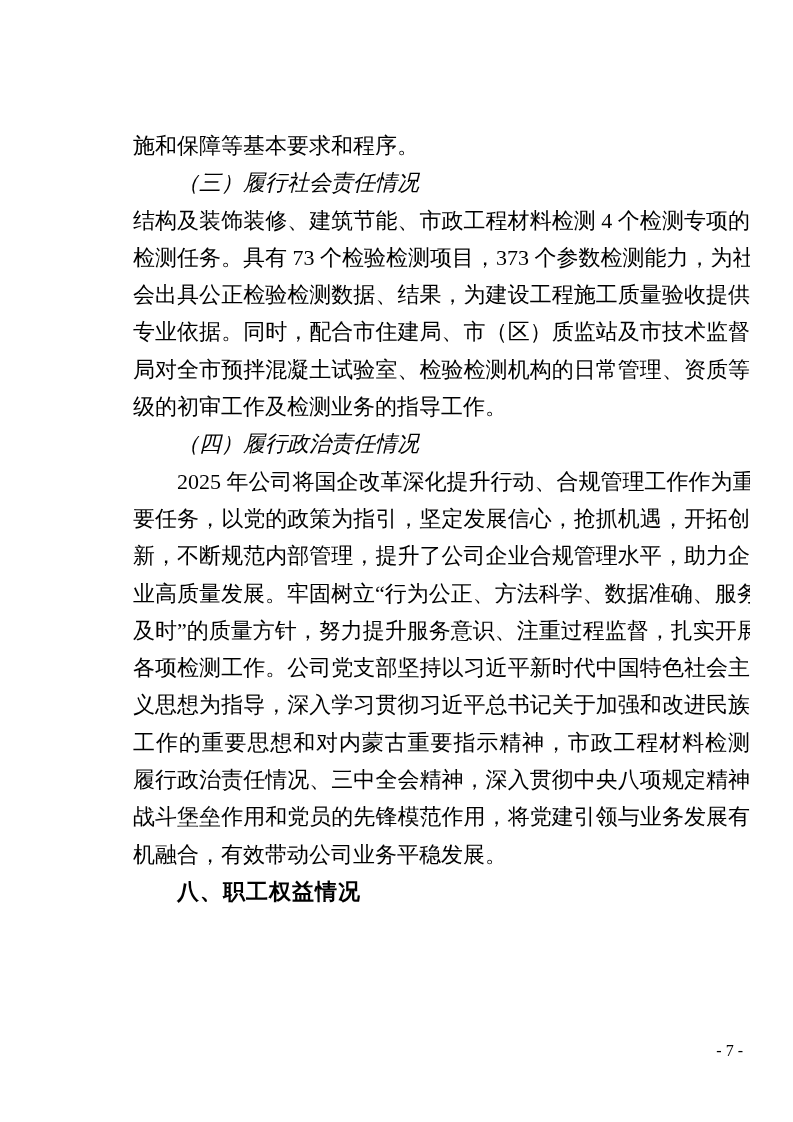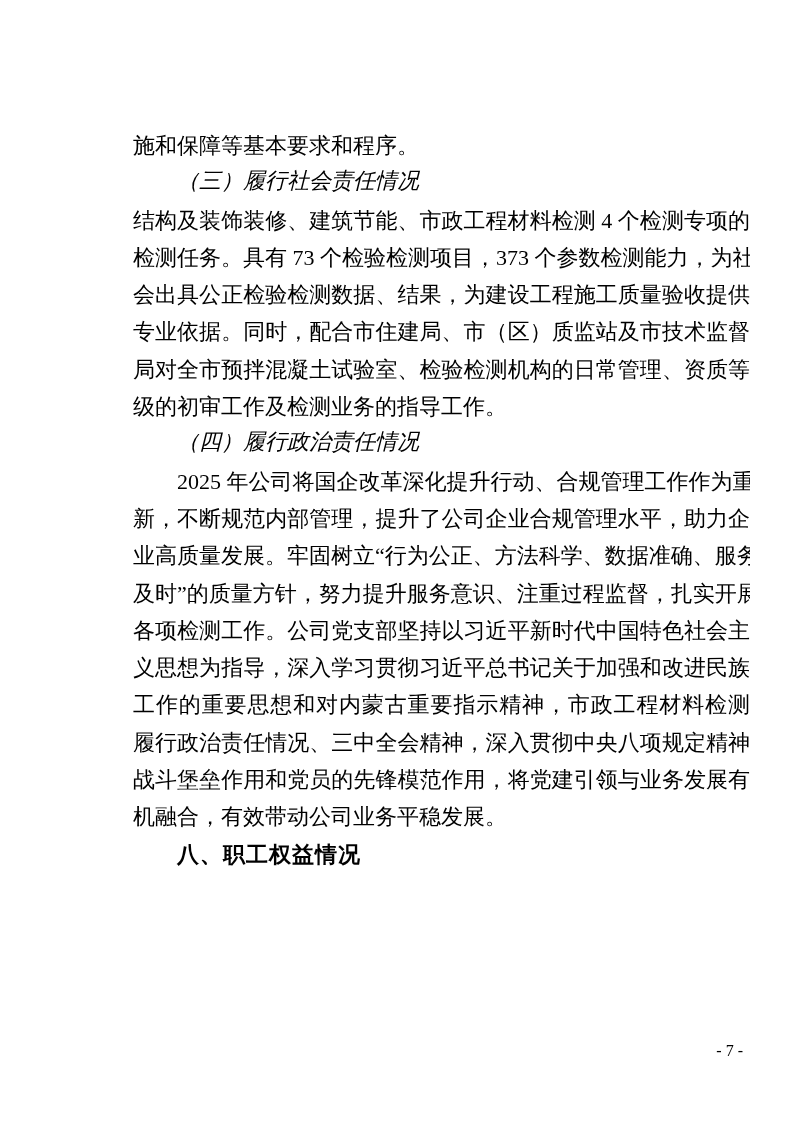--- a/index.html
+++ b/index.html
@@ -25,21 +25,21 @@
     line-height: 37.3px;
     text-align: justify;
     text-align-last: justify;
     overflow: hidden;
     white-space: nowrap;
   }
   .line.indent { padding-left: 44px; }
   .line.last { text-align-last: left; }
   .kaiti {
     font-style: italic;               
-    font-family: Liberation Mono, monospace;
+    font-family: Liberation Sans, sans-serif;
   }
   .hei {
     font-family: Liberation Serif, serif;
     font-weight: bold;
     letter-spacing: 1px;
   }
   .page-number {
     position: absolute;
     top: 1041px;
     right: 95px;
@@ -57,20 +57,21 @@
       <div class="line body last">施和保障等基本要求和程序。</div>
       <div class="line kaiti indent last">（三）履行社会责任情况</div>
       <div class="line body">结构及装饰装修、建筑节能、市政工程材料检测 4 个检测专项的</div>
       <div class="line body">检测任务。具有 73 个检验检测项目，373 个参数检测能力，为社</div>
       <div class="line body">会出具公正检验检测数据、结果，为建设工程施工质量验收提供</div>
       <div class="line body">专业依据。同时，配合市住建局、市（区）质监站及市技术监督</div>
       <div class="line body">局对全市预拌混凝土试验室、检验检测机构的日常管理、资质等</div>
       <div class="line body last">级的初审工作及检测业务的指导工作。</div>
       <div class="line kaiti indent last">（四）履行政治责任情况</div>
       <div class="line body indent">2025 年公司将国企改革深化提升行动、合规管理工作作为重</div>
+      <div class="line body">要任务，以党的政策为指引，坚定发展信心，抢抓机遇，开拓创</div>
       <div class="line body">新，不断规范内部管理，提升了公司企业合规管理水平，助力企</div>
       <div class="line body">业高质量发展。牢固树立“行为公正、方法科学、数据准确、服务</div>
       <div class="line body">及时”的质量方针，努力提升服务意识、注重过程监督，扎实开展</div>
       <div class="line body">各项检测工作。公司党支部坚持以习近平新时代中国特色社会主</div>
       <div class="line body">义思想为指导，深入学习贯彻习近平总书记关于加强和改进民族</div>
       <div class="line body">工作的重要思想和对内蒙古重要指示精神，市政工程材料检测</div>
       <div class="line body">履行政治责任情况、三中全会精神，深入贯彻中央八项规定精神</div>
       <div class="line body">战斗堡垒作用和党员的先锋模范作用，将党建引领与业务发展有</div>
       <div class="line body last">机融合，有效带动公司业务平稳发展。</div>
       <div class="line hei indent last">八、职工权益情况</div>

